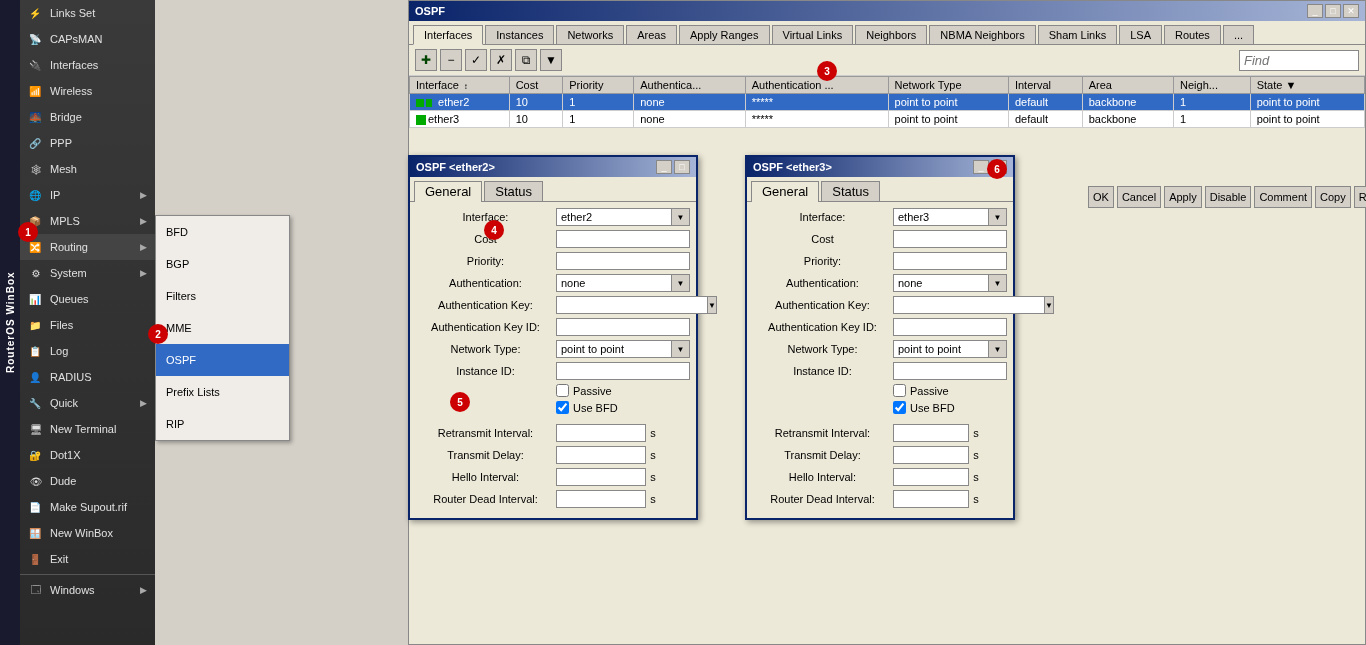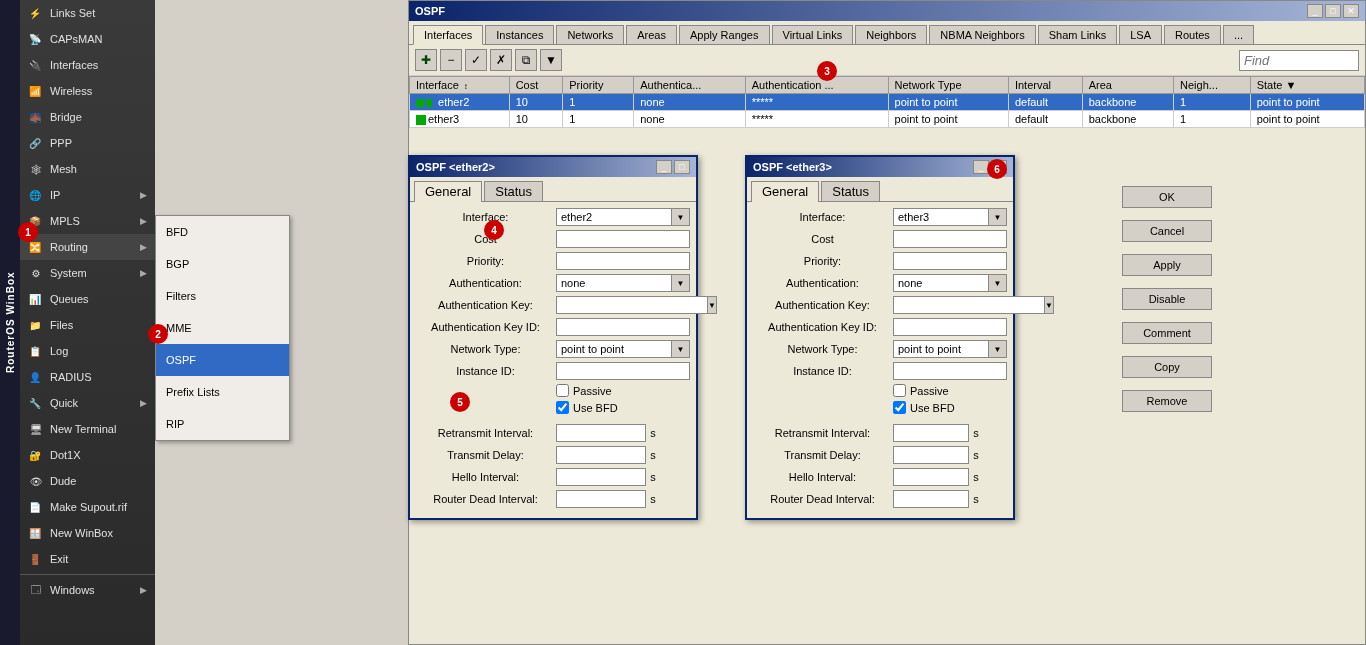--- a/index.html
+++ b/index.html
@@ -139,21 +139,21 @@
     
     .inner-tab-bar { display: flex; border-bottom: 1px solid #888; padding: 4px 4px 0; background: #ece9d8; }
     .inner-tab {
       padding: 2px 10px; background: #d4d0c8; border: 1px solid #888; border-bottom: none;
       margin-right: 2px; cursor: pointer; font-size: 13px;
     }
     .inner-tab.active { background: #ece9d8; margin-bottom: -1px; z-index: 1; }
 
     
     .action-panel {
-      position: absolute; display: flex; flex-direction: column; gap: 12px; padding: 6px; margin-left: 34px;
+      position: absolute; display: flex; flex-direction: row; gap: 3px; padding: 6px;
     }
     .action-btn {
       width: 90px; padding: 4px; background: #d4d0c8; border: 1px solid #888;
       text-align: center; cursor: pointer; font-size: 11px;
     }
 
     
     .badge {
       position: absolute; width: 20px; height: 20px; border-radius: 50%;
       background: #cc0000; color: #fff; font-size: 10px; font-weight: bold;

